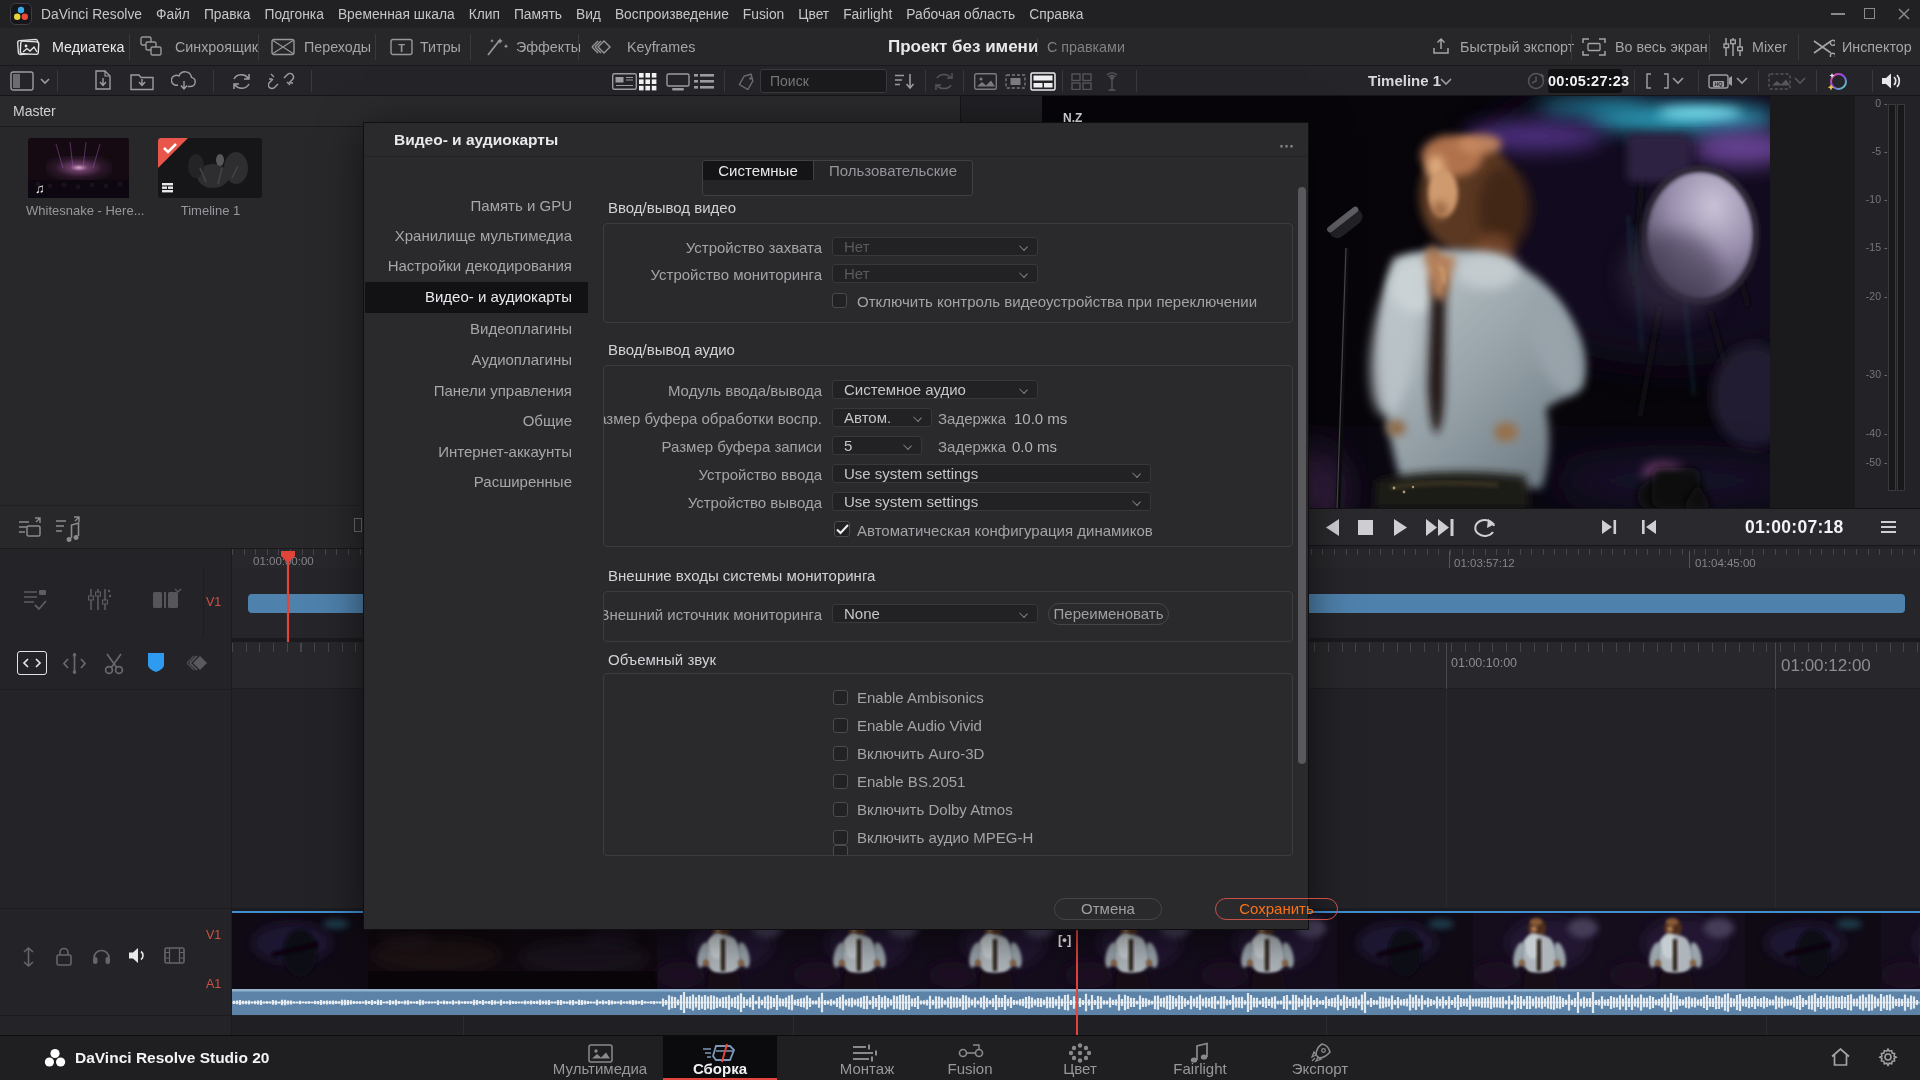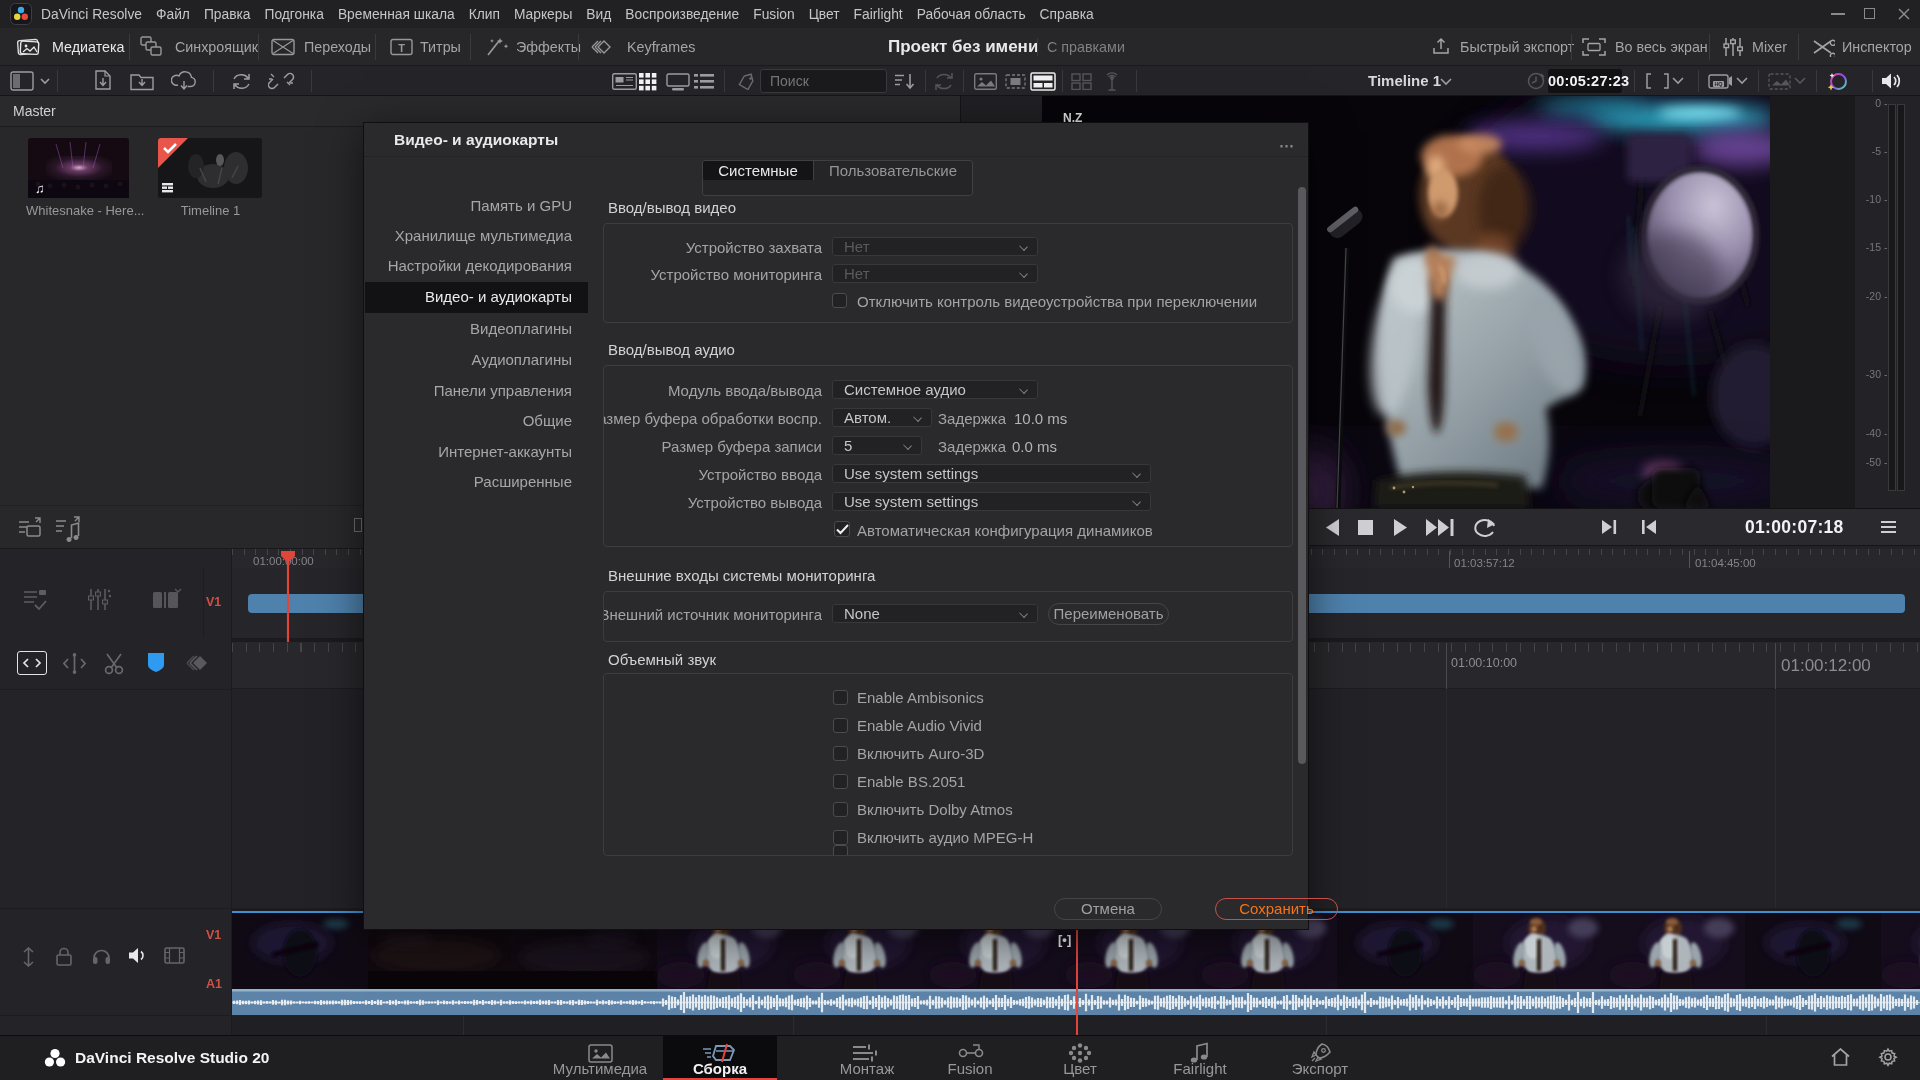--- a/index.html
+++ b/index.html
@@ -17,40 +17,40 @@
 .gbox{position:absolute;border:1px solid #3d3c40;border-radius:4px;overflow:hidden}
 .drop{position:absolute;height:19px;background:#222124;border:1px solid #38373b;border-radius:3px;font-size:15px;color:#c6c5c9;line-height:17px;padding-left:11px}
 .drop .ch{position:absolute;right:10px;top:5px;width:7px;height:7px;border-right:1.6px solid #85848a;border-bottom:1.6px solid #85848a;transform:rotate(45deg) scale(1,.78);color:transparent;overflow:hidden;font-size:1px}
 .cb{position:absolute;width:15px;height:15px;background:#222124;border:1px solid #4b4a4e;border-radius:3px}
 .lab{position:absolute;font-size:15px;color:#a4a3a7;white-space:nowrap}
 .rlab{position:absolute;font-size:15px;color:#a4a3a7;white-space:nowrap;text-align:right}
 .hdg{position:absolute;font-size:15px;color:#d2d1d5;white-space:nowrap}
 .pill{position:absolute;height:22px;border:1px solid #454449;border-radius:11px;color:#9fa0a3;font-size:15px;text-align:center;line-height:20px}
 .navi{position:absolute;right:736px;font-size:15px;color:#a7a6aa;white-space:nowrap;text-align:right}
 .ruler-lab{position:absolute;font-size:11.5px;color:#85848a;white-space:nowrap}
-.redtxt{color:#cf5146;font-weight:bold;font-size:12.5px}
+.redtxt{color:#cf5146;font-weight:normal;font-size:12.5px}
 .bbl{position:absolute;font-size:15px;color:#98979a;text-align:center}
 </style></head>
 <body>
 <div id="app">
 
 <div class="menubar">
 <svg width="22" height="22" style="margin:0 9px 0 10px" viewBox="0 0 22 22">
         <rect x="0.5" y="0.5" width="21" height="21" rx="5" fill="#17161a" stroke="#3e3d46"></rect>
         <circle cx="11" cy="7" r="3.2" fill="#3aa9e8"></circle>
         <circle cx="7.2" cy="13.8" r="3.2" fill="#e8d33a"></circle>
         <circle cx="14.8" cy="13.8" r="3.2" fill="#e84a3a"></circle>
       </svg>
 <span>DaVinci Resolve</span>
       <span>Файл</span>
       <span>Правка</span>
       <span>Подгонка</span>
       <span>Временная шкала</span>
       <span>Клип</span>
-      <span>Маркеры</span>
+      <span>Память</span>
       <span>Вид</span>
       <span>Воспроизведение</span>
       <span>Fusion</span>
       <span>Цвет</span>
       <span>Fairlight</span>
       <span>Рабочая область</span>
       <span>Справка</span>
 <div class="abs" style="left:1831px;top:13px;width:14px;height:2px;background:#8a898d"></div>
 <div class="abs" style="left:1864px;top:8px;width:11px;height:11px;border:1.5px solid #8a898d"></div>
 <svg class="abs" style="left:1898px;top:8px" width="12" height="12" viewBox="0 0 12 12">

